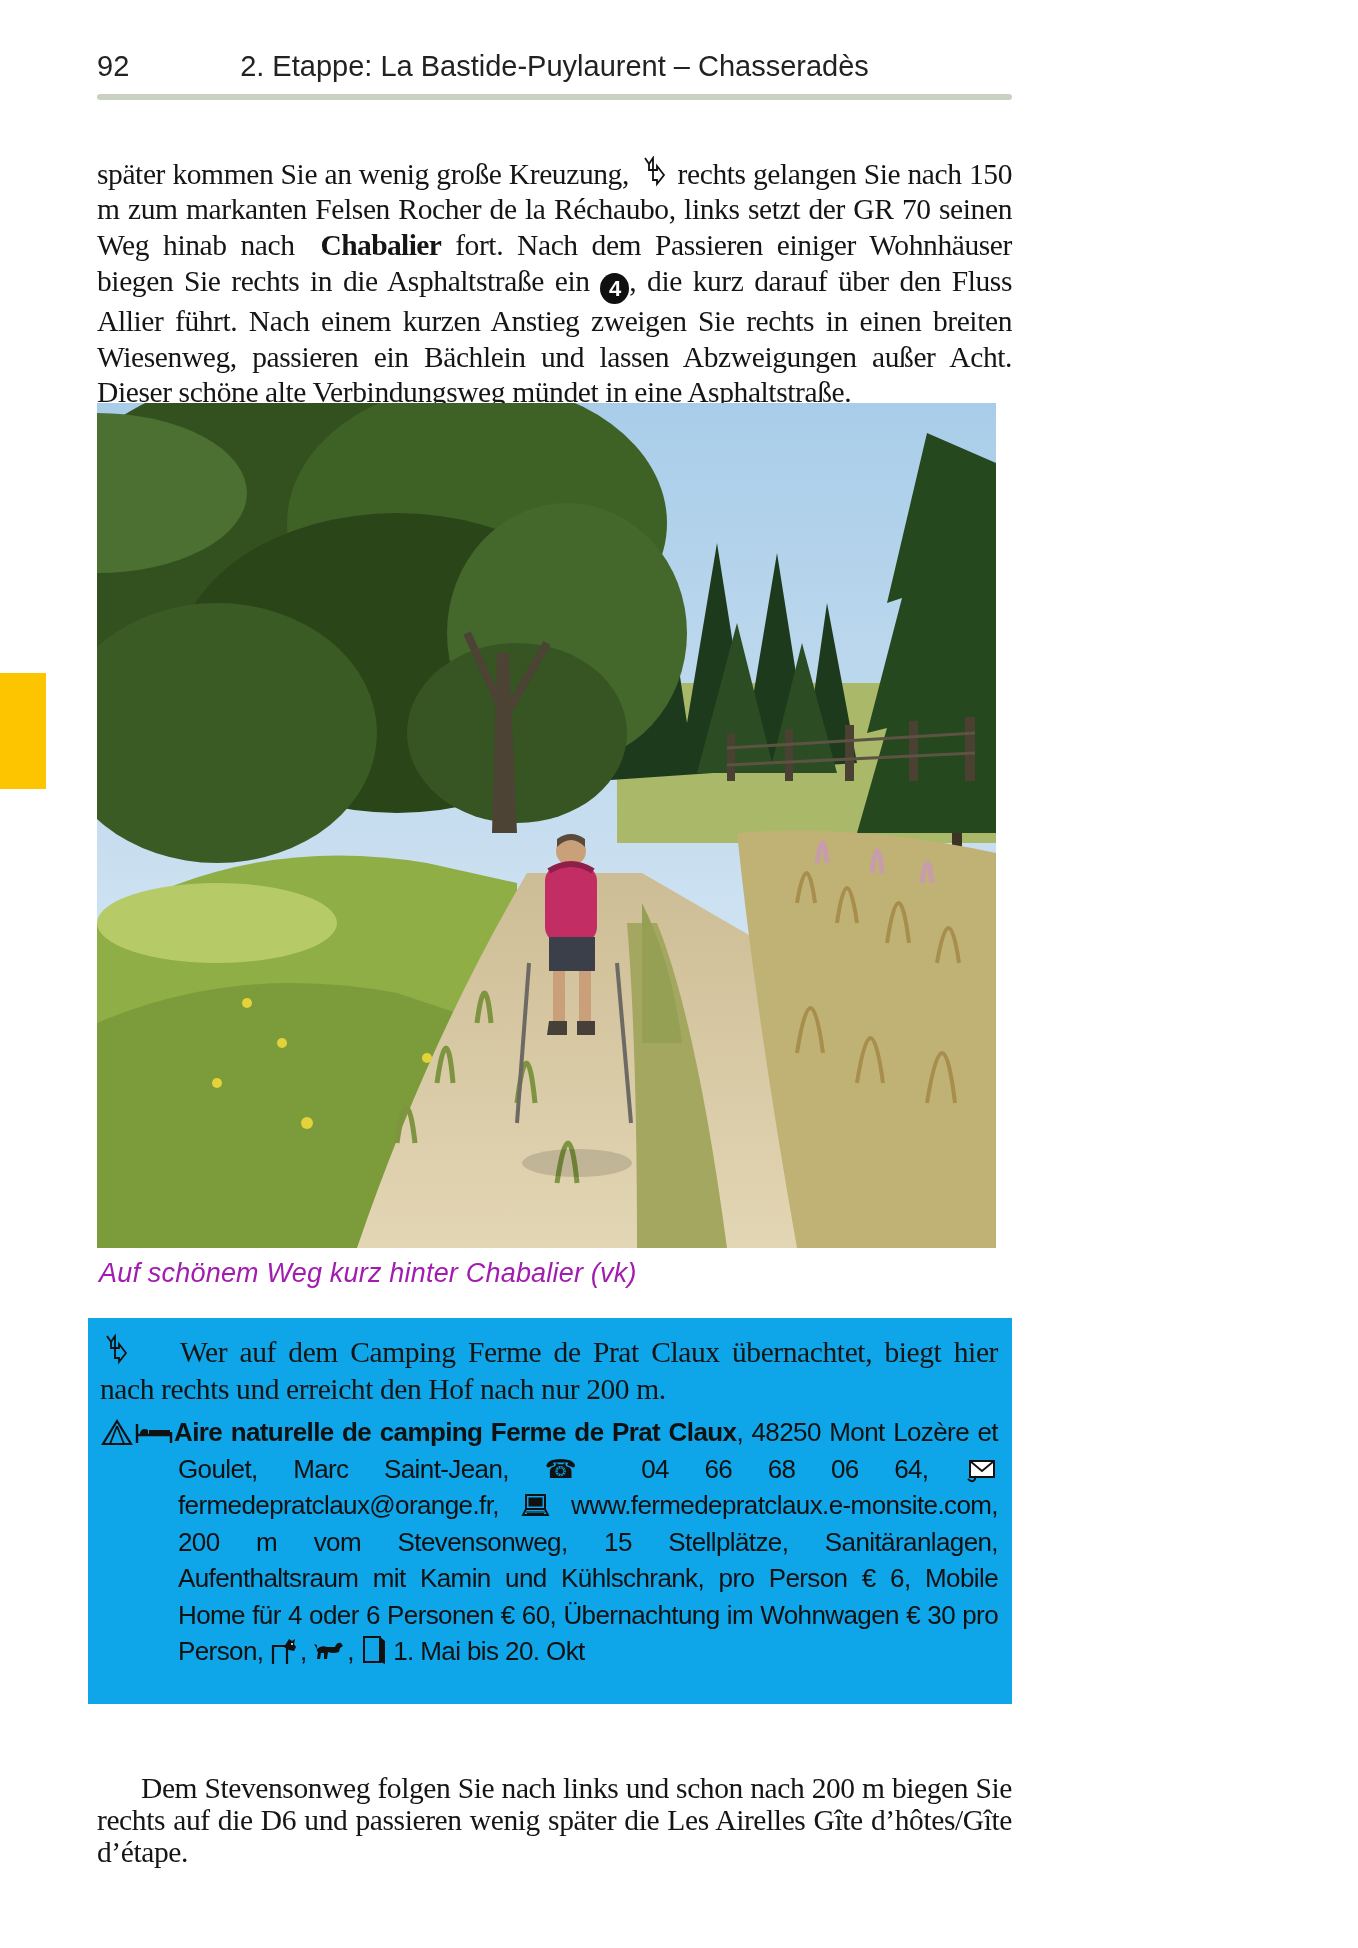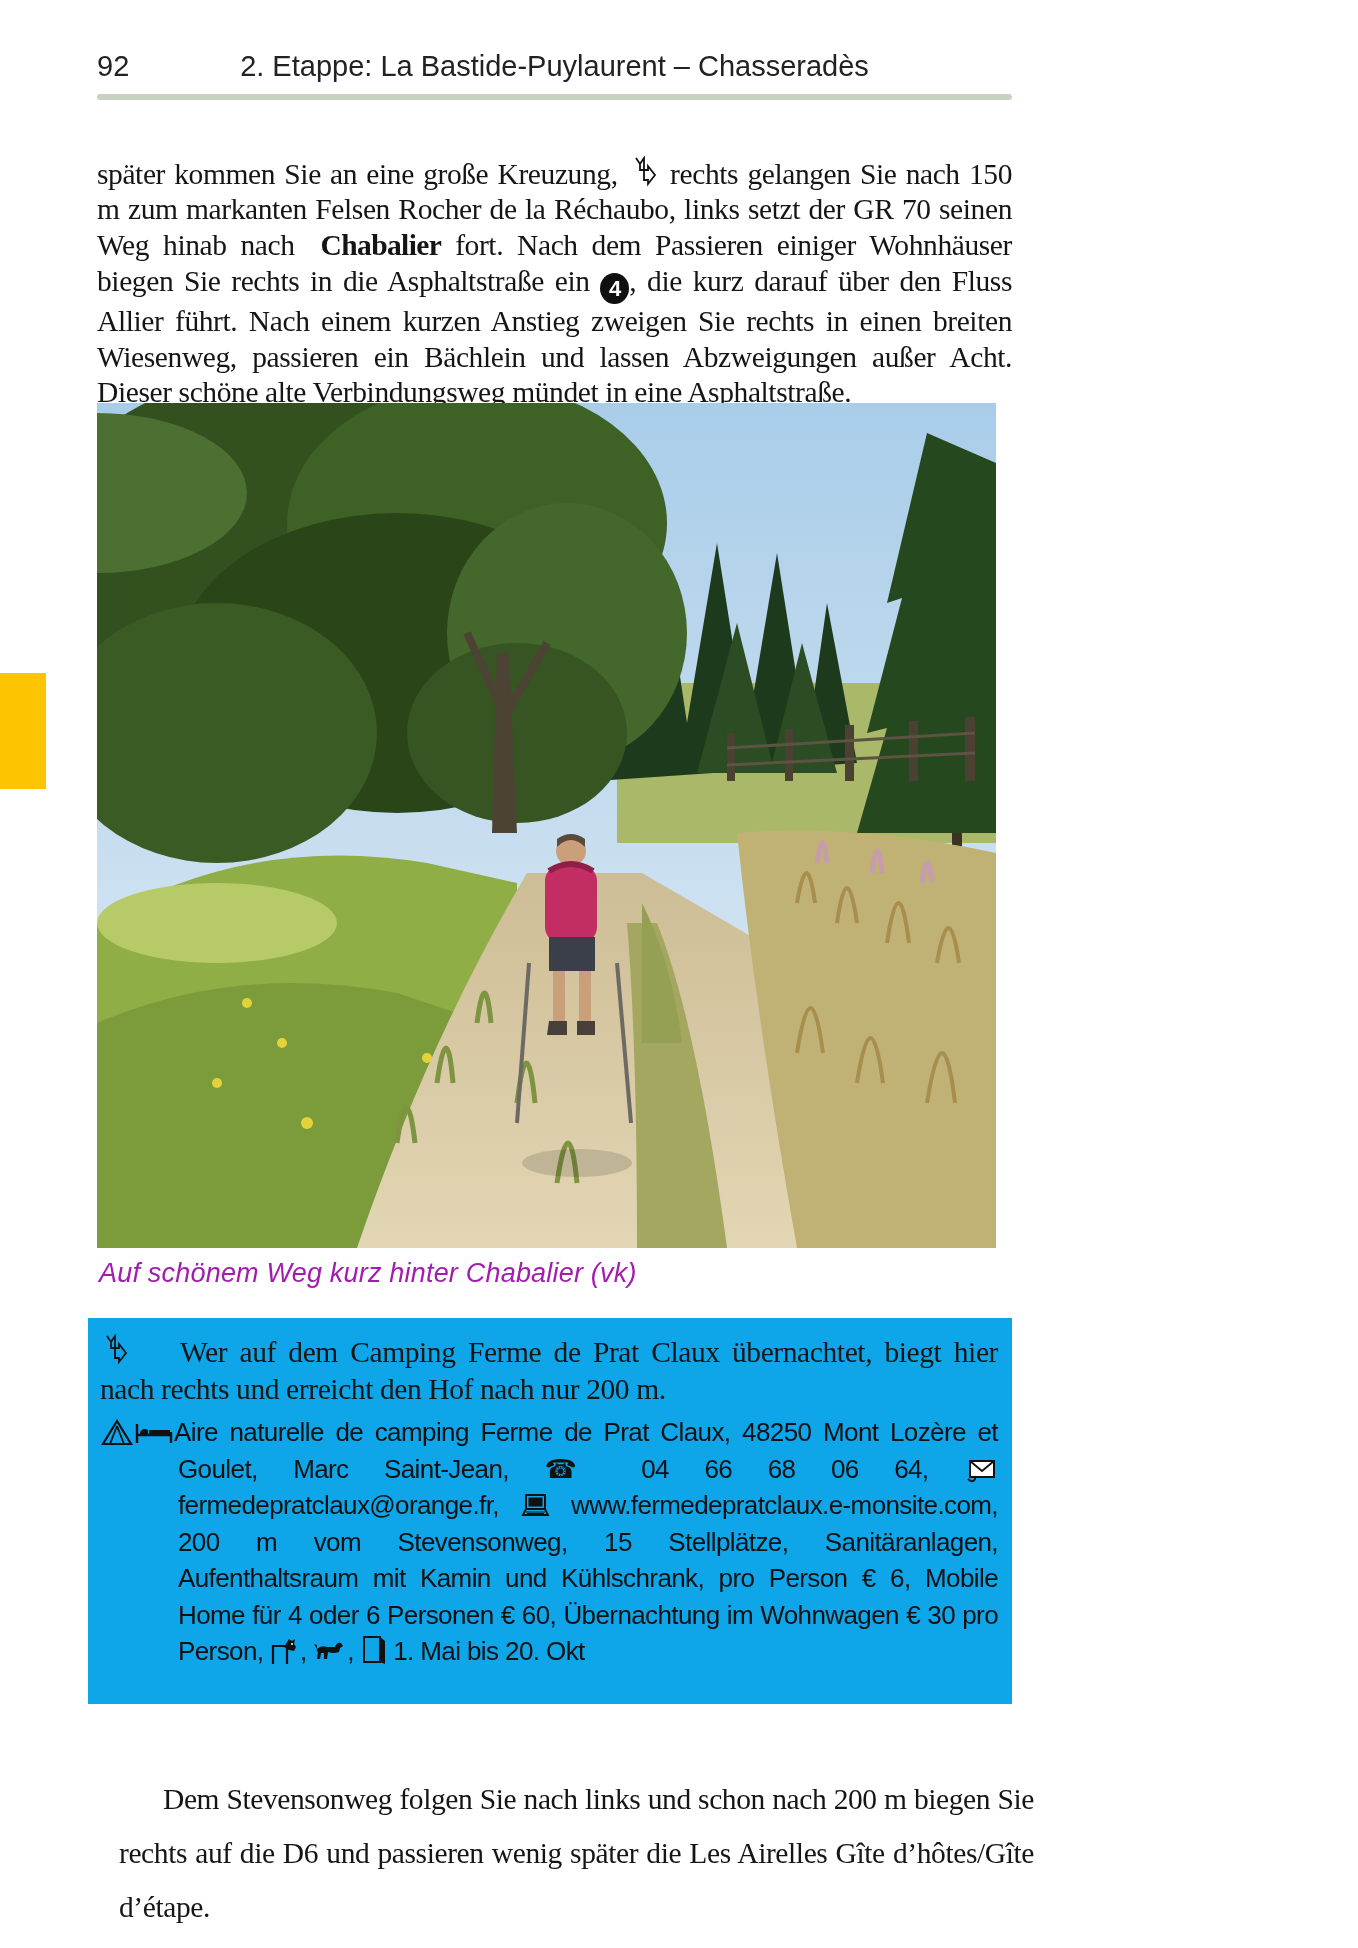--- a/index.html
+++ b/index.html
@@ -26,41 +26,41 @@
            font-family:"Liberation Sans","DejaVu Sans",sans-serif;font-style:italic;
            font-size:27px;color:#a21caf;letter-spacing:0.2px;}
   
   .infobox{position:absolute;left:88px;top:1318px;width:924px;height:386px;background:#0ea5e9;
            box-sizing:border-box;padding:16px 14px 0 12px;}
   .tip{margin:0;font-size:29.5px;line-height:37px;text-align:justify;letter-spacing:-0.4px;}
   .tip .inline-icon{margin-right:52px;margin-left:2px;}
   .entry{margin:6px 0 0 0;font-family:"Liberation Sans","DejaVu Sans",sans-serif;
          font-size:26px;line-height:36.5px;letter-spacing:-0.6px;text-align:justify;
          padding-left:78px;text-indent:-78px;color:#111;}
-  .entry .bold{font-weight:normal;}
+  .entry .bold{font-weight:bold;}
   .glyph{font-family:"DejaVu Sans",sans-serif;letter-spacing:0;}
   
-  .closing{top:1742px;text-indent:44px;line-height:54px;margin-left:22px;}
+  .closing{top:1742px;text-indent:44px;line-height:32px;}
   
   .side-tab{position:absolute;left:0;top:673px;width:46px;height:116px;background:#fdc400;}
   svg{display:block;}
   .inline-svg{display:inline-block;vertical-align:-5px;}
 </style>
 </head>
 <body>
 
 <div class="page">
 
   <div class="header">
     <span class="page-num">92</span>
     <span class="header-title">2. Etappe: La Bastide-Puylaurent – Chasseradès</span>
   </div>
   <div class="header-rule"></div>
 
-  <p class="bodytext intro"><span>später kommen Sie an eine große Kreuzung, </span><span class="inline-icon"><svg width="26" height="34" viewBox="0 0 26 34">
+  <p class="bodytext intro"><span>später kommen Sie an wenig große Kreuzung, </span><span class="inline-icon"><svg width="26" height="34" viewBox="0 0 26 34">
           <path d="M5 2 L9 8 L13 2 L13 14 L9 14 L9 8" fill="none" stroke="#111" stroke-width="1.8"></path>
           <path d="M9 14 L17 14 L17 10 L24 19 L17 28 L17 24 L13 24 L13 14" fill="none" stroke="#111" stroke-width="1.8"></path>
         </svg></span><span> rechts gelangen Sie nach 150 m zum markanten Felsen Rocher de la Réchaubo, links setzt der GR 70 seinen Weg hinab nach </span><span class="placebold">Chabalier</span><span> fort. Nach dem Passieren einiger Wohnhäuser biegen Sie rechts in die Asphaltstraße ein </span><span class="marker4">4</span><span>, die kurz darauf über den Fluss Allier führt. Nach einem kurzen Anstieg zweigen Sie rechts in einen breiten Wiesenweg, passieren ein Bächlein und lassen Abzweigungen außer Acht. Dieser schöne alte Verbindungsweg mündet in eine Asphaltstraße.</span></p>
 
   <div class="photo">
     <svg width="899" height="845" viewBox="0 0 899 845" preserveAspectRatio="none">
       <defs>
         <linearGradient id="sky" x1="0" y1="0" x2="0" y2="1">
           <stop offset="0" stop-color="#a9cde9"></stop>
             <stop offset="1" stop-color="#e4eef6"></stop>

